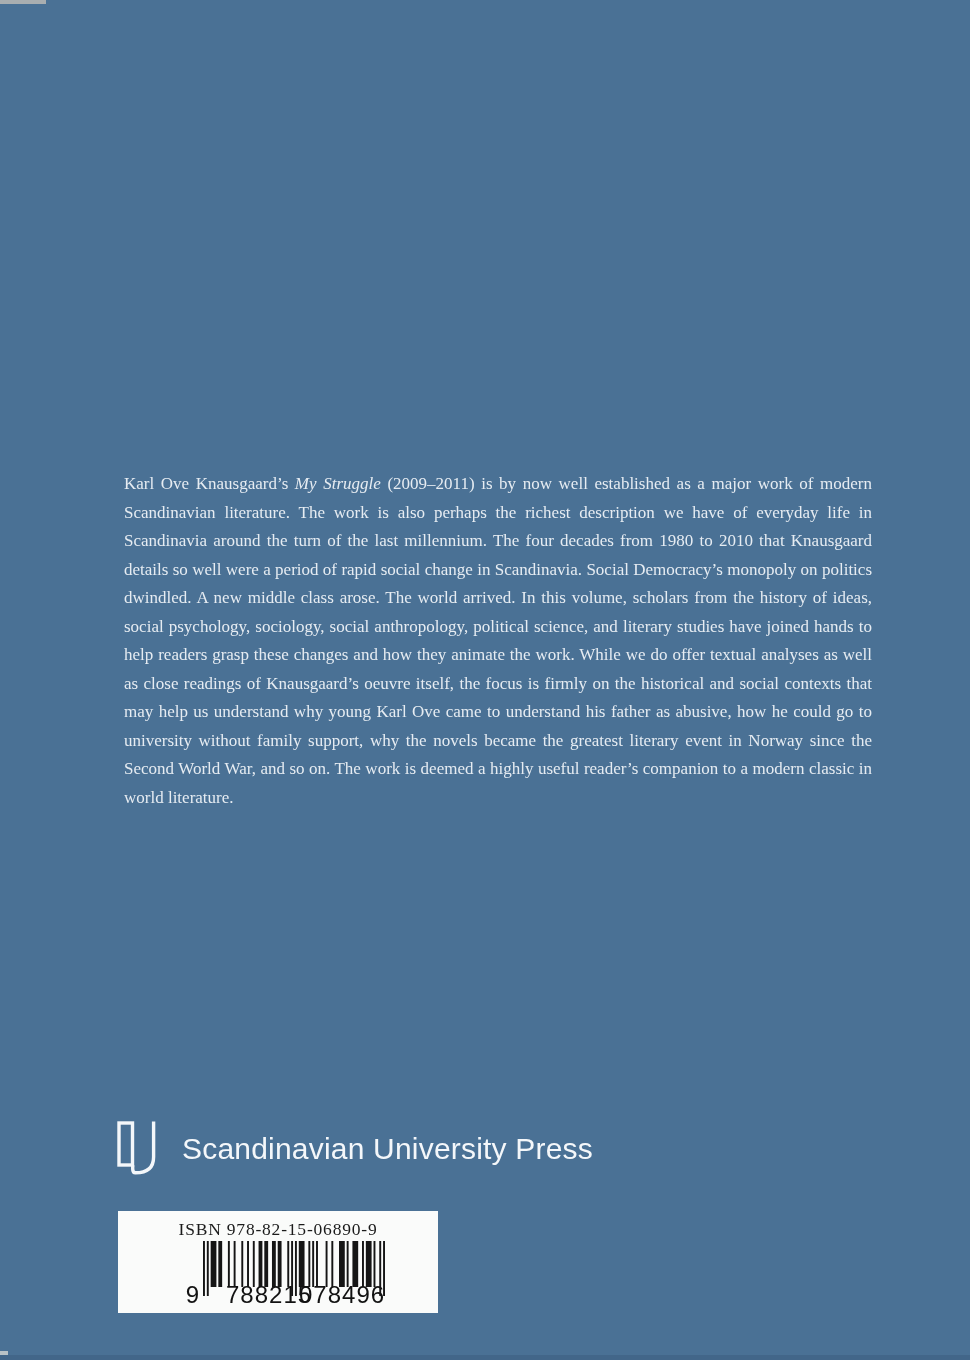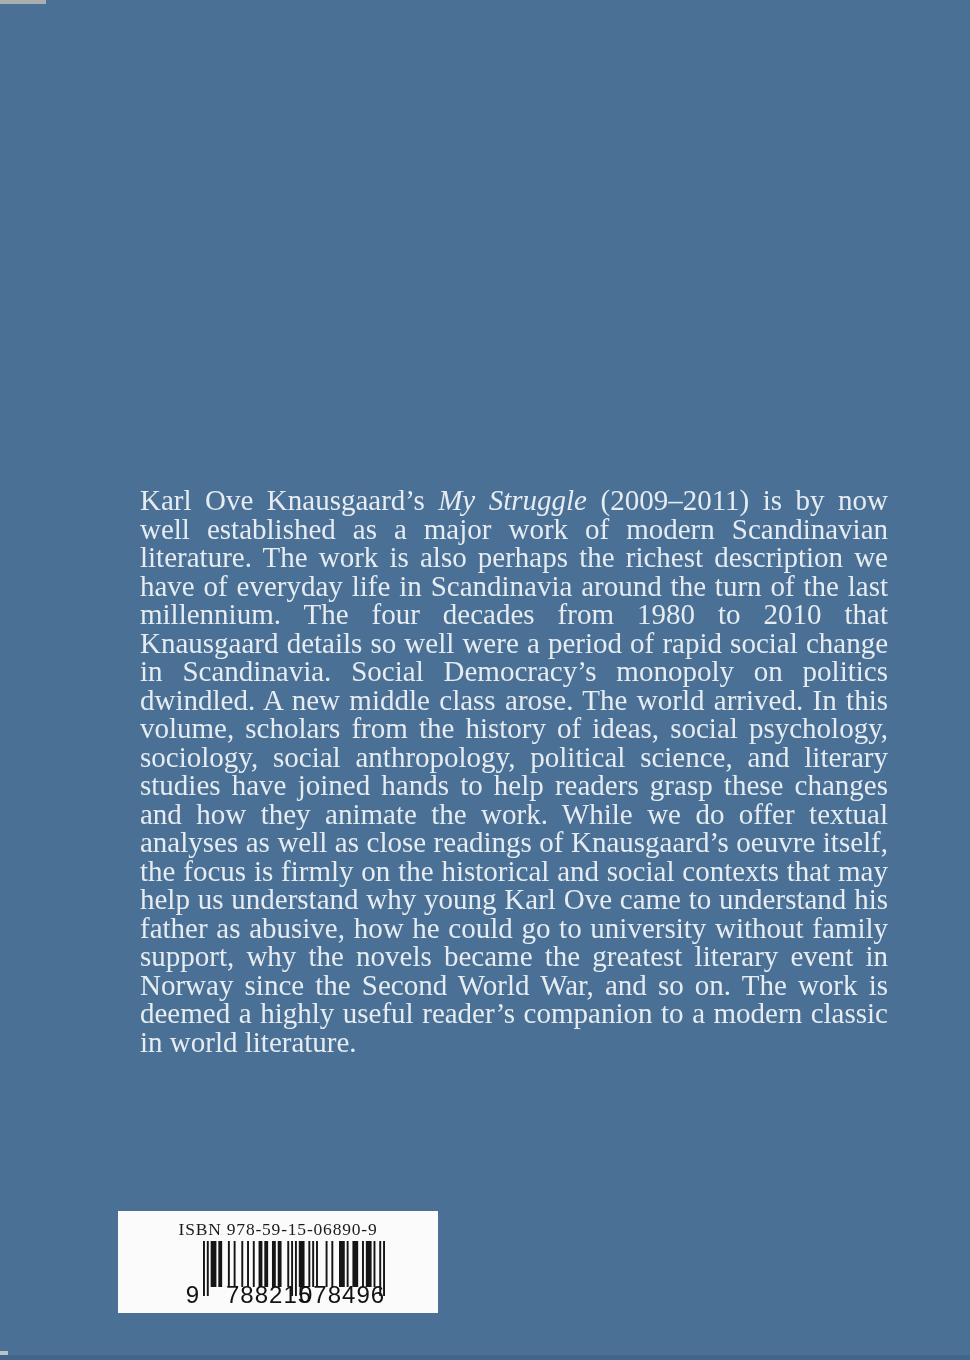--- a/index.html
+++ b/index.html
@@ -35,24 +35,24 @@
     left: 0; top: 1351px;
     width: 8px; height: 6px;
     background: #b9c2c6;
   }
   
   .blurb {
     position: absolute;
     left: 124px;
     top: 470px;
     width: 748px;
-    margin: 16px;
+    margin: 0;
     color: #e6ecf2;
     font-family: "Liberation Serif", serif;
-    font-size: 29px;
+    font-size: 17px;
     line-height: 28.5px;
     text-align: justify;
     text-justify: inter-word;
   }
   .blurb em {
     font-style: italic;
   }
   
   .publisher {
     position: absolute;
@@ -123,23 +123,32 @@
 </style>
 </head>
 <body style="background: rgb(74, 113, 149);">
 
 <div class="cover">
 
   <div class="artifact-top"></div>
 
   <p class="blurb"><span>Karl Ove Knausgaard’s </span><em>My Struggle</em><span> (2009–2011) is by now well established as a major work of modern Scandinavian literature. The work is also perhaps the richest description we have of everyday life in Scandinavia around the turn of the last millennium. The four decades from 1980 to 2010 that Knausgaard details so well were a period of rapid social change in Scandinavia. Social Democracy’s monopoly on politics dwindled. A new middle class arose. The world arrived. In this volume, scholars from the history of ideas, social psychology, sociology, social anthropology, political science, and literary studies have joined hands to help readers grasp these changes and how they animate the work. While we do offer textual analyses as well as close readings of Knausgaard’s oeuvre itself, the focus is firmly on the historical and social contexts that may help us understand why young Karl Ove came to understand his father as abusive, how he could go to university without family support, why the novels became the greatest literary event in Norway since the Second World War, and so on. The work is deemed a highly useful reader’s companion to a modern classic in world literature.</span></p>
 
+  <div class="publisher">
+    <span>
+      <svg class="publisher-logo" viewBox="0 0 41 56" xmlns="http://www.w3.org/2000/svg" aria-hidden="true">
+        <rect x="2" y="2" width="13.5" height="42" fill="none" stroke="#f4f7fa" stroke-width="3.4"></rect>
+        <path d="M36.6 0.5 V36 Q36.6 51.8 18.5 51.8 Q15.7 51.8 15.7 48 V44.2" fill="none" stroke="#f4f7fa" stroke-width="3.4"></path>
+      </svg>
+    </span>
+    <span class="publisher-name">Scandinavian University Press</span>
+  </div>
 
   <div class="isbn-panel">
-    <div class="isbn-label">ISBN 978-59-15-06890-9</div>
+    <div class="isbn-label">ISBN 978-82-15-06890-9</div>
     <div class="barcode">
       <svg id="barcode-svg" width="182" height="57" xmlns="http://www.w3.org/2000/svg" aria-hidden="true">
           <rect x="0.00" y="0" width="1.92" height="55" fill="#151515"></rect>
           <rect x="3.83" y="0" width="1.92" height="55" fill="#151515"></rect>
           <rect x="7.66" y="0" width="5.75" height="46" fill="#151515"></rect>
           <rect x="15.33" y="0" width="3.83" height="46" fill="#151515"></rect>
           <rect x="24.91" y="0" width="1.92" height="46" fill="#151515"></rect>
           <rect x="30.65" y="0" width="1.92" height="46" fill="#151515"></rect>
           <rect x="38.32" y="0" width="1.92" height="46" fill="#151515"></rect>
           <rect x="44.06" y="0" width="1.92" height="46" fill="#151515"></rect>

